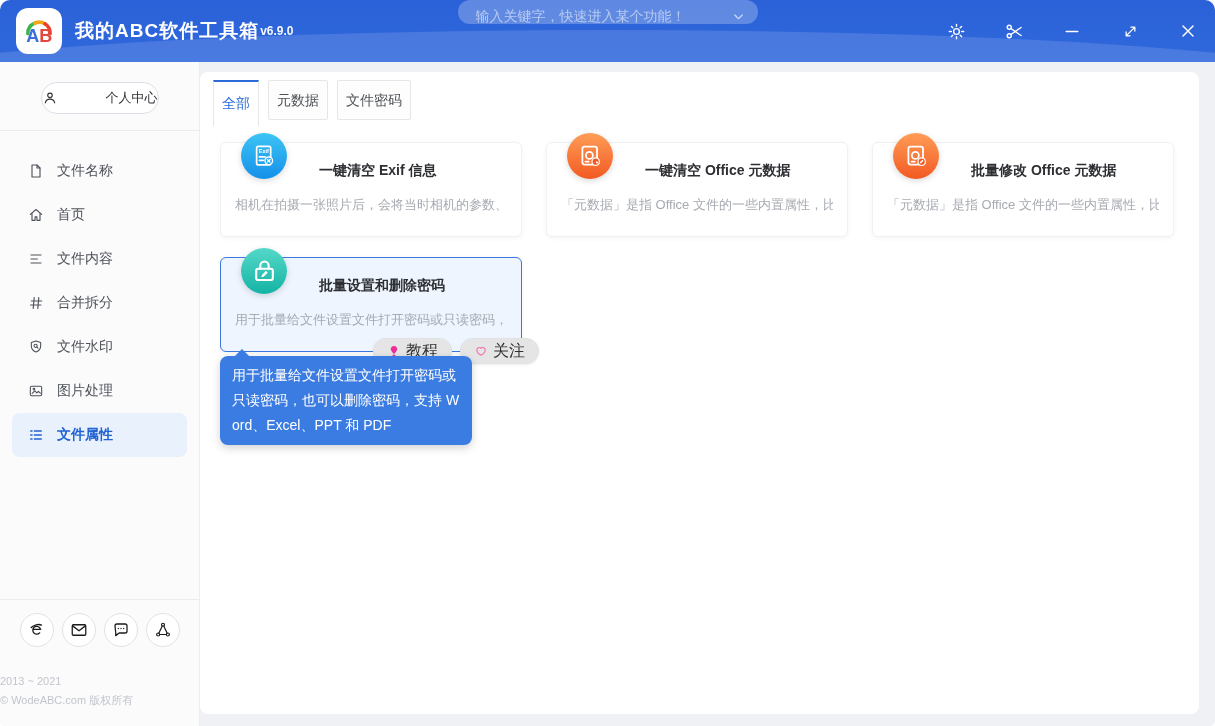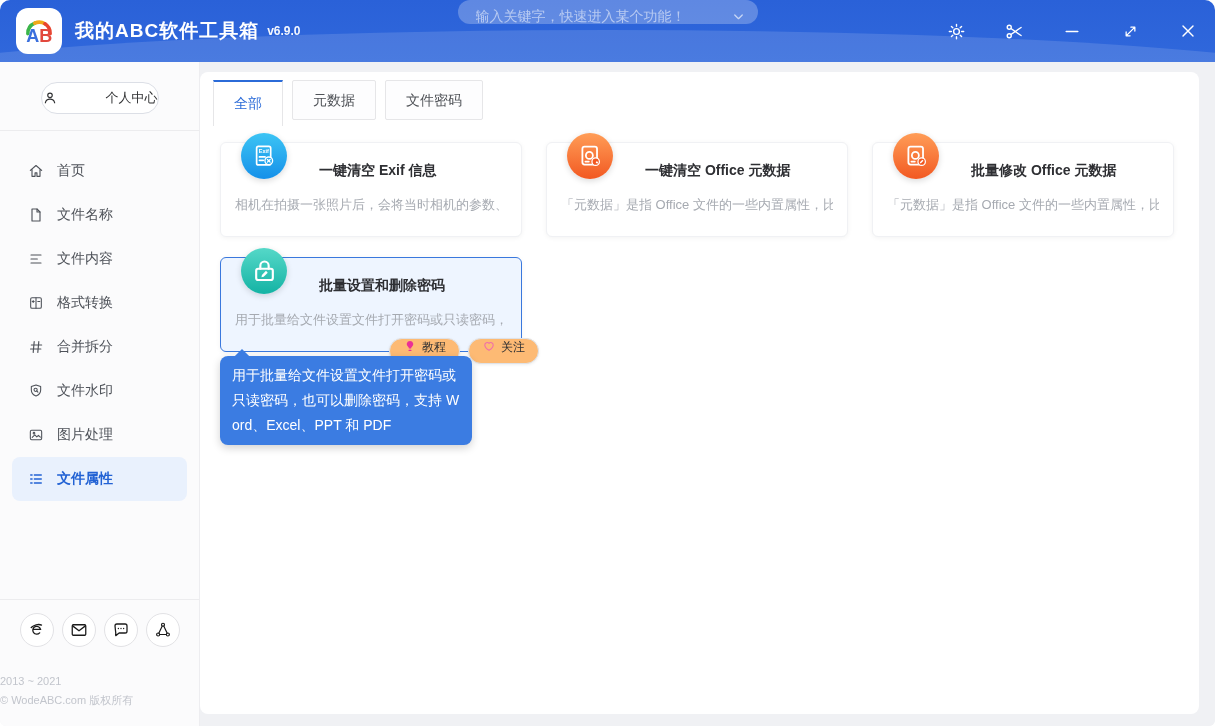--- a/index.html
+++ b/index.html
@@ -4,21 +4,21 @@
 <style>
   * { margin:0; padding:0; box-sizing:border-box; }
   html,body { width:1215px; height:726px; background:#ffffff; font-family:"Liberation Sans","DejaVu Sans",sans-serif; }
   .window { width:1215px; height:726px; border-radius:10px 10px 6px 6px; overflow:hidden; display:flex; flex-direction:column; background:#f3f4f6; }
 
   
   .header { height:62px; flex:none; position:relative; background:linear-gradient(180deg,#2a61d8 0%, #3068dc 100%); display:flex; align-items:center; overflow:hidden; }
   .header::after { content:''; position:absolute; left:-15%; width:130%; top:30px; height:90px; background:rgba(255,255,255,0.13); border-radius:50% 50% 0 0 / 70% 70% 0 0; pointer-events:none; }
   .logo { width:46px; height:46px; background:#fff; border-radius:12px; margin-left:16px; display:flex; align-items:center; justify-content:center; z-index:2; }
   .app-title { color:#fff; font-size:19px; font-weight:bold; margin-left:13px; z-index:2; letter-spacing:1px; }
-  .app-version { color:rgba(255,255,255,0.95); font-size:12px; font-weight:bold; margin-left:8px; z-index:2; }
+  .app-version { color:rgba(255,255,255,0.95); font-size:12px; font-weight:bold; margin-left:1px; z-index:2; }
   .searchbox { position:absolute; left:50%; top:0; transform:translateX(-50%); width:300px; height:24px; background:rgba(255,255,255,0.25); border-radius:17px; display:flex; align-items:flex-end; z-index:2; }
   .searchbox input { flex:1; border:none; outline:none; background:transparent; padding:0 8px 0 18px; font-size:14px; color:#fff; }
   .searchbox input::placeholder { color:rgba(255,255,255,0.55); }
   .searchbox .chev { margin-right:12px; display:flex; opacity:0.65; }
   .hicons { position:absolute; right:16px; top:0; height:62px; display:flex; align-items:center; gap:36px; z-index:3; }
   .hicon { width:22px; height:22px; display:flex; align-items:center; justify-content:center; cursor:pointer; }
   .hicon svg { stroke:#fff; }
 
   
   .app-body { flex:1; display:flex; min-height:0; }
@@ -33,35 +33,35 @@
   .social-divider { height:1px; background:#ececee; }
   .social { display:flex; justify-content:center; gap:8px; padding:13px 0; }
   .social-btn { width:34px; height:34px; border-radius:50%; border:1px solid #e2e2e5; background:#fff; display:flex; align-items:center; justify-content:center; cursor:pointer; }
   .side-footer { color:#c2c5cc; font-size:11px; line-height:19px; padding:12px 0 16px; }
 
   .main { flex:1; background:#f0f1f4; padding:10px 16px 12px 0; min-width:0; }
   .panel { background:#fff; height:100%; border-radius:8px; position:relative; padding-top:8px; }
 
   
   .tabs { display:flex; align-items:flex-start; margin-left:13px; height:46px; }
-  .tab { height:40px; line-height:38px; padding:0 20px; border:1px solid #e6e6e8; background:#fdfdfe; color:#4f5257; font-size:14px; margin-left:9px; cursor:pointer; border-radius:2px; }
+  .tab { height:40px; line-height:38px; padding:0 8px; border:1px solid #e6e6e8; background:#fdfdfe; color:#4f5257; font-size:14px; margin-left:9px; cursor:pointer; border-radius:2px; }
   .tab.active { height:46px; line-height:42px; margin-left:0; border-top:2px solid #2b6bd8; border-bottom:none; background:#fff; color:#2b6bd8; border-radius:0; }
 
   
   .cards { margin:16px 24px 0 20px; display:grid; grid-template-columns:repeat(3,302px); column-gap:24px; row-gap:20px; }
   .card { position:relative; height:95px; background:#fff; border:1px solid #f0f1f4; border-radius:6px; box-shadow:0 1px 5px rgba(0,0,0,0.05); padding:14px 14px 0; cursor:pointer; }
   .card.selected { border:1px solid #3a78dd; background:#eef5ff; }
   .card-icon { position:absolute; top:-10px; left:20px; width:46px; height:46px; border-radius:50%; display:flex; align-items:center; justify-content:center; box-shadow:0 2px 6px rgba(0,0,0,0.15); }
   .grad-blue   { background:linear-gradient(180deg,#3cc4f4,#1590e9); }
   .grad-orange { background:linear-gradient(180deg,#ff9d57,#f25922); }
   .grad-teal   { background:linear-gradient(180deg,#55d8c8,#14b3a4); }
   .card-title { margin-left:84px; font-size:14px; font-weight:bold; color:#2e2f33; line-height:26px; white-space:nowrap; overflow:hidden; }
   .card-desc { margin-top:13px; font-size:13px; color:#a6aab1; white-space:nowrap; overflow:hidden; }
   .card-actions { position:absolute; right:-18px; bottom:-13px; display:flex; gap:8px; }
-  .pill { height:26px; border-radius:13px; border:1px solid #dfe2e7; background:#fdba74; display:flex; gap:5px; padding:0 13px; font-size:12px; color:#303133; cursor:pointer; box-shadow:0 1px 3px rgba(0,0,0,0.07); font-family:inherit; }
+  .pill { height:26px; border-radius:13px; border:1px solid #dfe2e7; background:#e5e5e5; display:flex; align-items:center; gap:5px; padding:0 13px; font-size:16px; color:#303133; cursor:pointer; box-shadow:0 1px 3px rgba(0,0,0,0.07); font-family:inherit; }
 
   
   .tooltip { position:absolute; left:20px; top:284px; width:252px; background:#3b7ce2; color:#fff; border-radius:8px; padding:7px 12px; font-size:14px; line-height:25px; word-break:break-all; box-shadow:0 3px 8px rgba(0,0,0,0.18); z-index:5; }
   .tooltip::before { content:''; position:absolute; top:-5px; left:17px; width:10px; height:10px; background:#3b7ce2; transform:rotate(45deg); }
 </style>
 </head>
 <body>
 
 <div class="window">
 
@@ -126,43 +126,36 @@
           <circle cx="12" cy="8" r="3.4"></circle>
             <path d="M5 19.2c.8-3.7 3.6-5.5 7-5.5s6.2 1.8 7 5.5"></path>
         </svg>
         <span>个人中心</span>
       </div>
       <div class="side-divider"></div>
 
       <div class="menu">
         <div class="menu-item">
           <svg width="16" height="16" viewBox="0 0 24 24" fill="none" stroke="currentColor" stroke-width="1.7" stroke-linecap="round" stroke-linejoin="round">
-              <path d="M3.5 11L12 3.8 20.5 11M6 9.3V20h4.6v-5.2h2.8V20H18V9.3"></path>
-            </svg>
-          <span>首页</span>
-        </div>
-        <div class="menu-item">
-          <svg width="16" height="16" viewBox="0 0 24 24" fill="none" stroke="currentColor" stroke-width="1.7" stroke-linecap="round" stroke-linejoin="round">
               <path d="M6 3h7.5L18 7.5V21H6z"></path>
               <path d="M13.5 3v4.5H18"></path>
             </svg>
           <span>文件名称</span>
         </div>
         <div class="menu-item">
+          <svg width="16" height="16" viewBox="0 0 24 24" fill="none" stroke="currentColor" stroke-width="1.7" stroke-linecap="round" stroke-linejoin="round">
+              <path d="M3.5 11L12 3.8 20.5 11M6 9.3V20h4.6v-5.2h2.8V20H18V9.3"></path>
+            </svg>
+          <span>首页</span>
+        </div>
+        <div class="menu-item">
           <svg width="16" height="16" viewBox="0 0 24 24" fill="none" stroke="currentColor" stroke-width="1.7" stroke-linecap="round">
               <path d="M4.5 6h15M4.5 12h9.5M4.5 18h15"></path>
             </svg>
           <span>文件内容</span>
-        </div>
-        <div class="menu-item">
-          <svg width="16" height="16" viewBox="0 0 24 24" fill="none" stroke="currentColor" stroke-width="1.6" stroke-linecap="round" stroke-linejoin="round">
-              <rect x="4" y="4" width="16" height="16" rx="2"></rect>
-              <path d="M12 4v16M7.8 8.3v3M6.3 9.8h3M14.7 9.8h3"></path>
-            </svg>
-          <span>格式转换</span>
         </div>
         <div class="menu-item">
           <svg width="16" height="16" viewBox="0 0 24 24" fill="none" stroke="currentColor" stroke-width="1.7" stroke-linecap="round">
               <path d="M9.3 4L7.8 20M16.2 4l-1.5 16M5 9h15.5M3.8 15h15.5"></path>
             </svg>
           <span>合并拆分</span>
         </div>
         <div class="menu-item">
           <svg width="16" height="16" viewBox="0 0 24 24" fill="none" stroke="currentColor" stroke-width="1.6" stroke-linecap="round" stroke-linejoin="round">
               <path d="M12 3l7 2.4v5.1c0 4.6-2.9 7.5-7 8.9-4.1-1.4-7-4.3-7-8.9V5.4z"></path>

